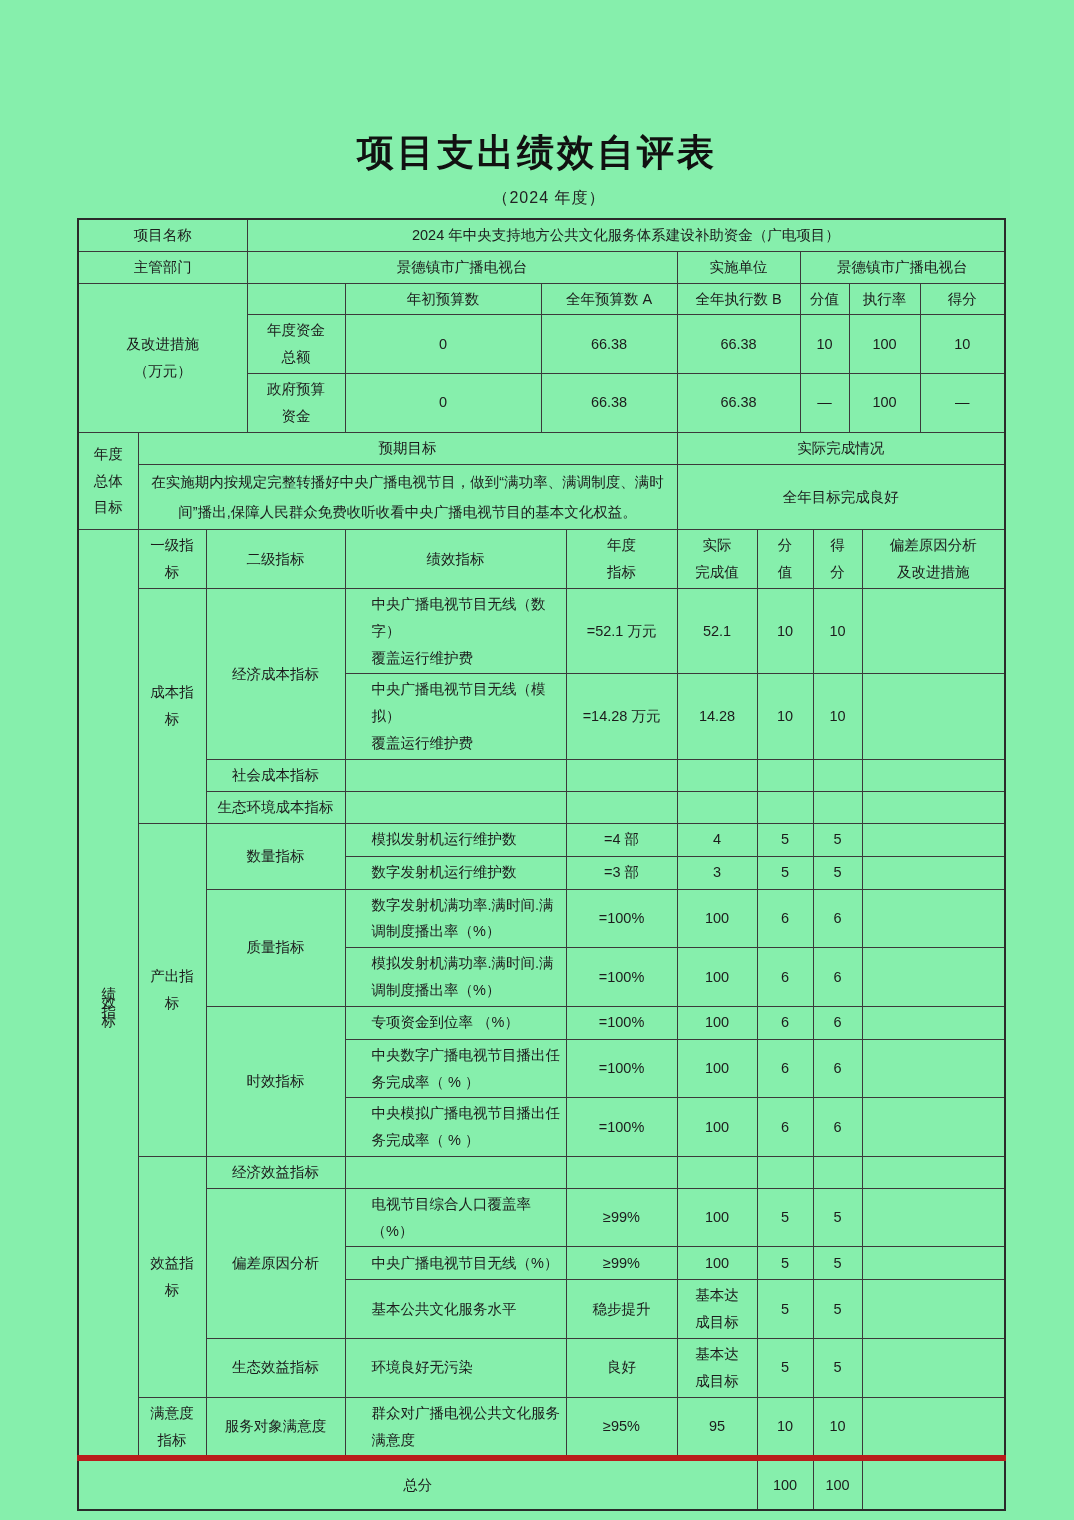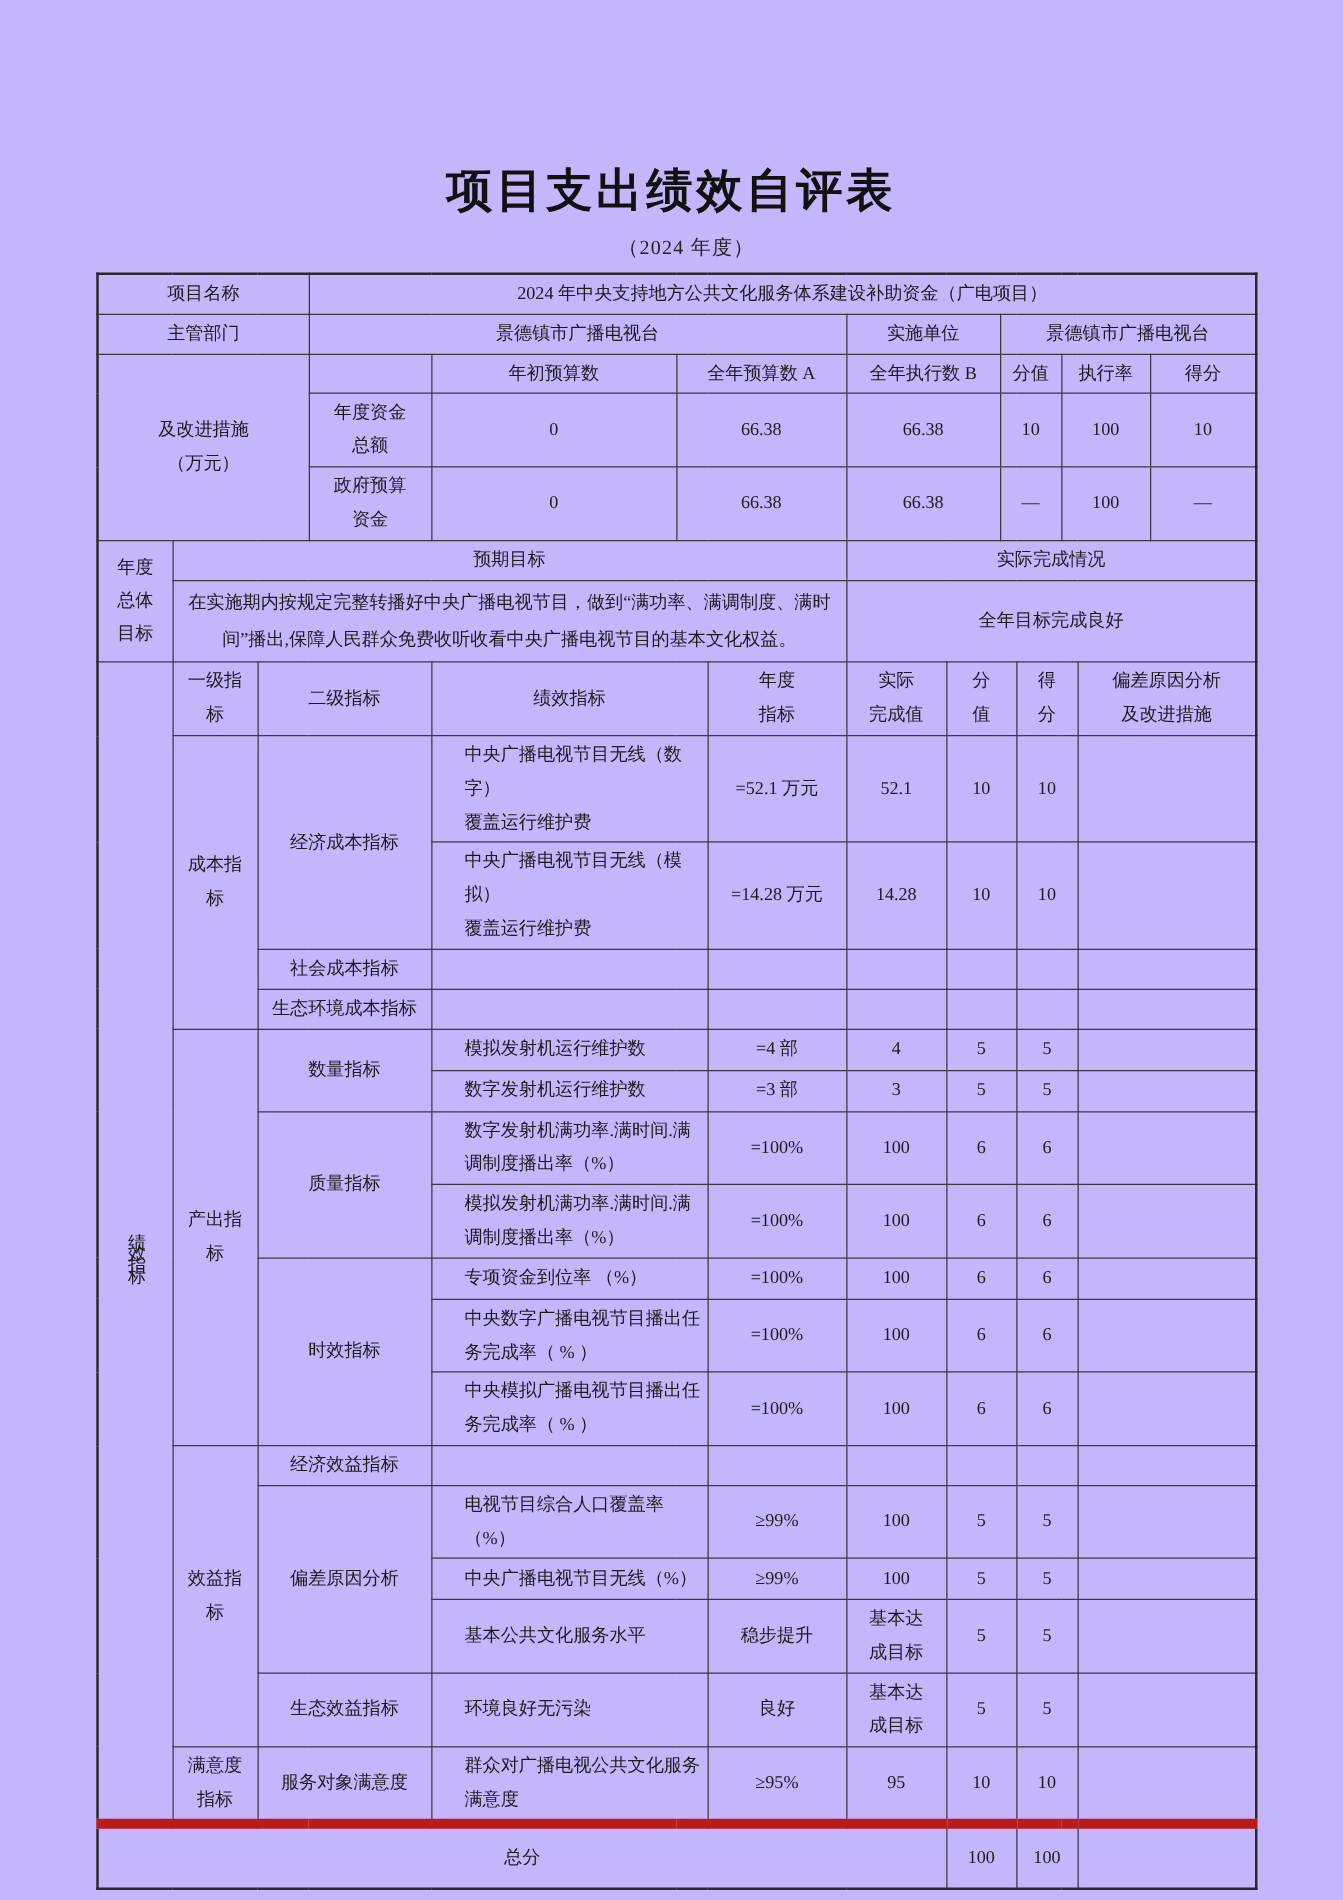--- a/index.html
+++ b/index.html
@@ -1,20 +1,20 @@
 <!DOCTYPE html>
 <html><head>
 <meta charset="utf-8">
 <style>
   html,body{margin:0;padding:0;background:#fff;}
   .page{
     position:relative;
     width:1074px;height:1520px;
-    background:#c4b5fd;
-    font-family:Liberation Serif, serif;
+    background:#86efac;
+    font-family:Liberation Sans, sans-serif;
     color:#1c1c1c;
     overflow:hidden;
   }
   .doc-title{
     position:absolute;top:128px;left:0;width:100%;
     text-align:center;
     font-size:37px;font-weight:bold;letter-spacing:3px;
     color:#111;
   }
   .doc-subtitle{
@@ -39,21 +39,21 @@
   td.left{text-align:left;padding-left:26px;}
   td.goal-text{
     text-align:center;font-size:14.5px;line-height:2.1;padding:2px 8px;
   }
   td.v-label{
     writing-mode:vertical-rl;
     text-orientation:upright;
     letter-spacing:9px;
     padding:0;
   }
-  tr.thick-top td{border-top:8px solid #b91c1c;margin-top:26px;}
+  tr.thick-top td{border-top:6px solid #b91c1c;margin-top:26px;}
   .page-footer{
     position:absolute;top:1400px;left:0;width:100%;
     text-align:center;font-size:17px;color:#333;letter-spacing:2px;
   }
 </style>
 </head>
 <body>
 
 <div class="page">
 

